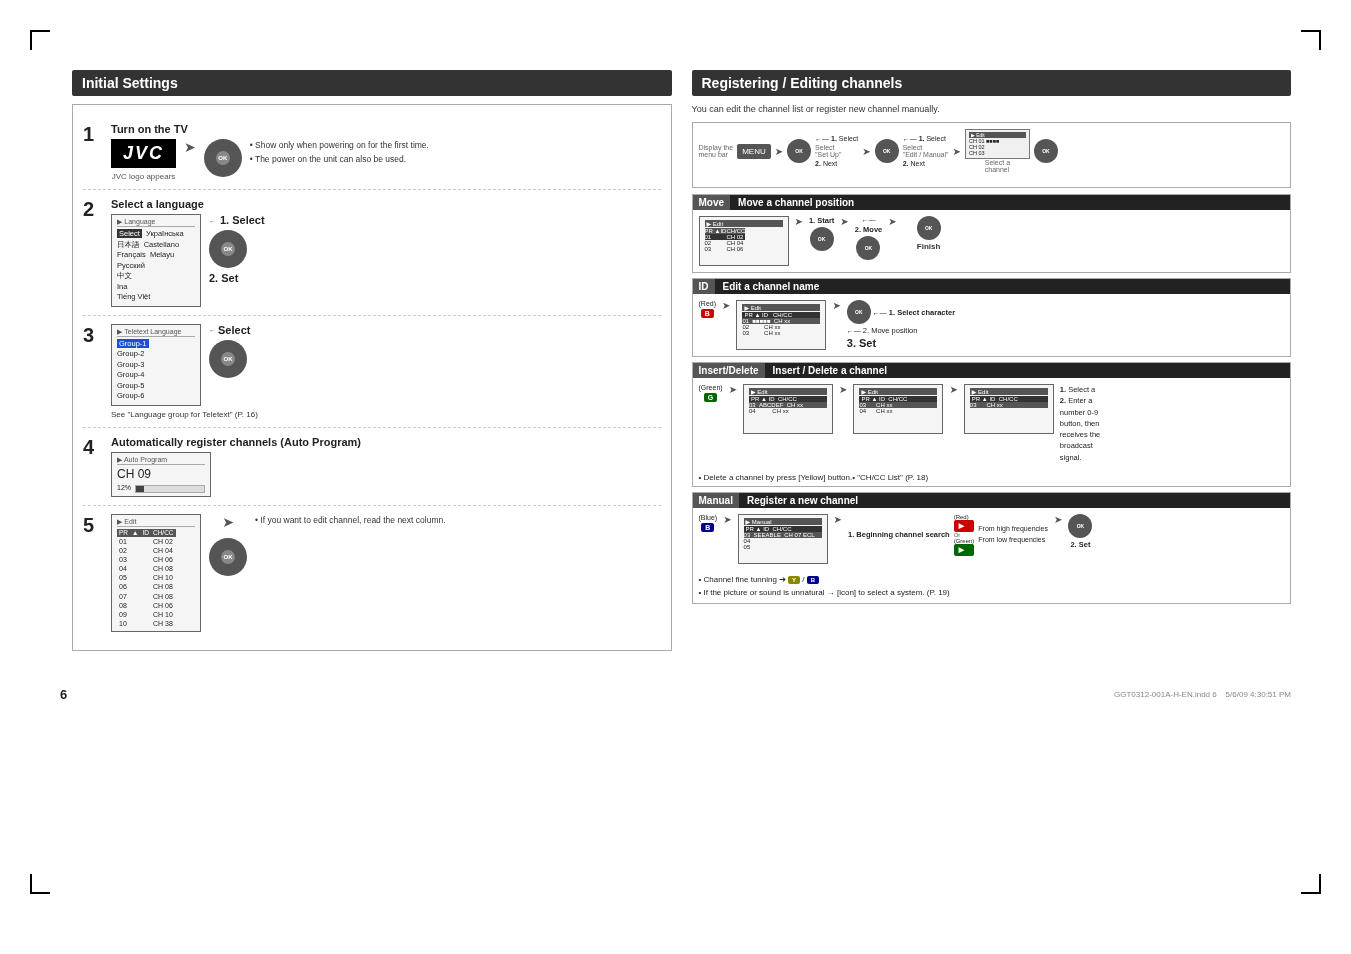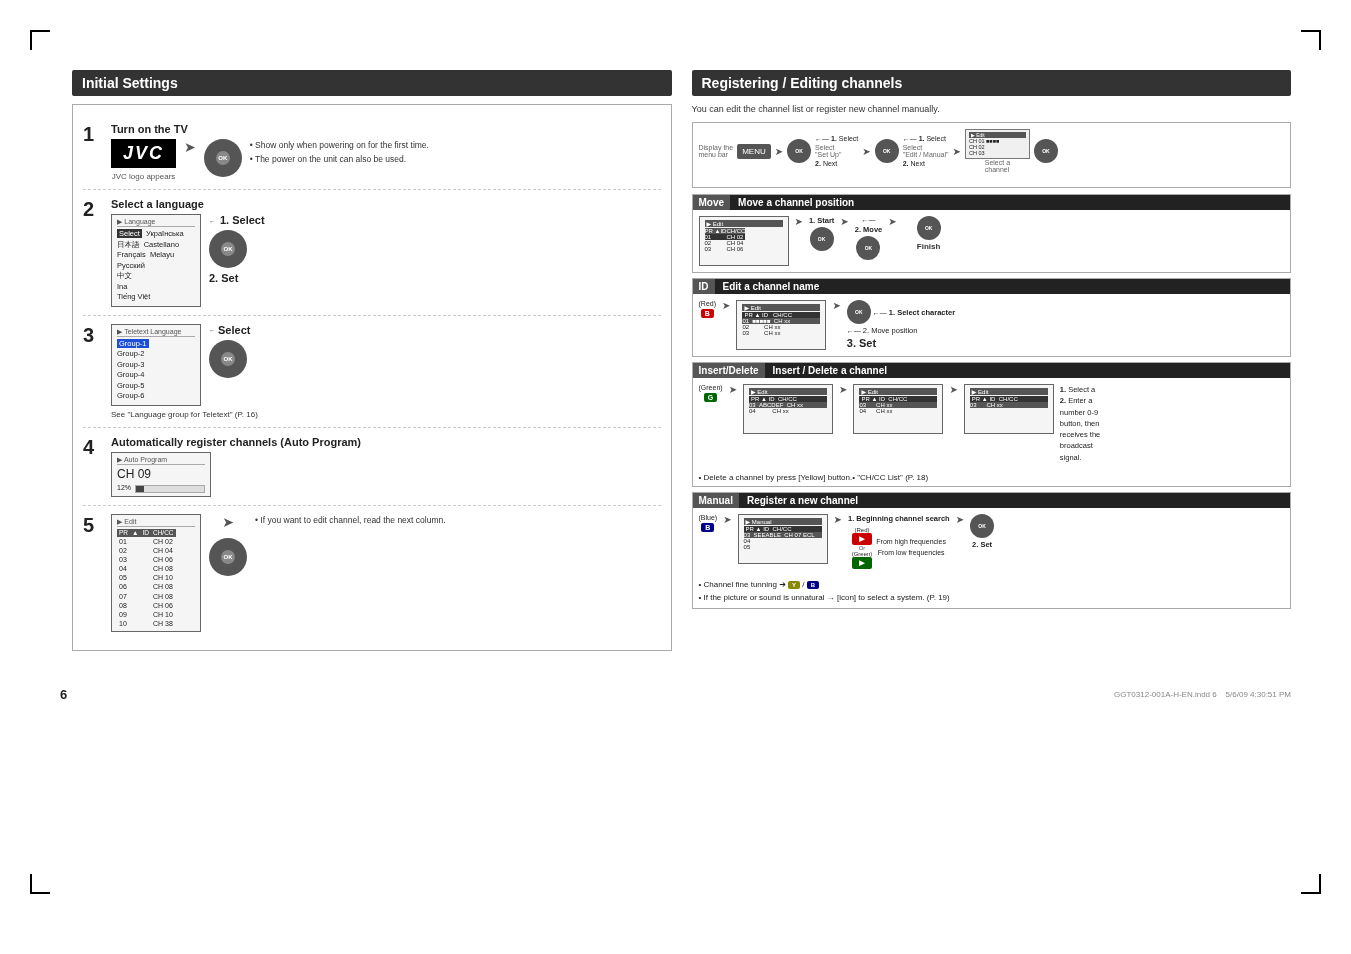--- a/index.html
+++ b/index.html
@@ -715,21 +715,21 @@
           </div>
           <div class="arrow-right" style="font-size:10px;">➤</div>
           <div class="screen-box" style="min-height:50px;">
             <div style="font-size:6px;background:#555;color:#fff;padding:0 2px;margin-bottom:1px;">▶ Manual</div>
             <div style="font-size:6px;background:#333;color:#fff;padding:0 2px;">PR ▲ ID&nbsp;&nbsp;CH/CC</div>
             <div style="font-size:6px;background:#555;color:#fff;">03&nbsp;&nbsp;SEEABLE&nbsp;&nbsp;CH 07 ECL</div>
             <div style="font-size:6px;">04</div>
             <div style="font-size:6px;">05</div>
           </div>
           <div class="arrow-right" style="font-size:10px;">➤</div>
-          <div style="display:flex;flex-direction:column;gap:4px;align-items:center;text-align:center;">
+          <div style="display:flex;flex-direction:row;gap:4px;align-items:center;">
             <div style="font-size:7.5px;font-weight:bold;">1. Beginning channel search</div>
             <div style="display:flex;flex-direction:row;gap:4px;align-items:center;">
               <div>
                 <div style="font-size:6px;">(Red)</div>
                 <div class="colored-btn btn-red" style="font-size:7px;padding:2px 5px;">▶</div>
                 <div style="font-size:6px;color:#555;">Or</div>
                 <div style="font-size:6px;">(Green)</div>
                 <div class="colored-btn btn-green" style="font-size:7px;padding:2px 5px;">▶</div>
               </div>
               <div style="font-size:7px;line-height:1.5;">

